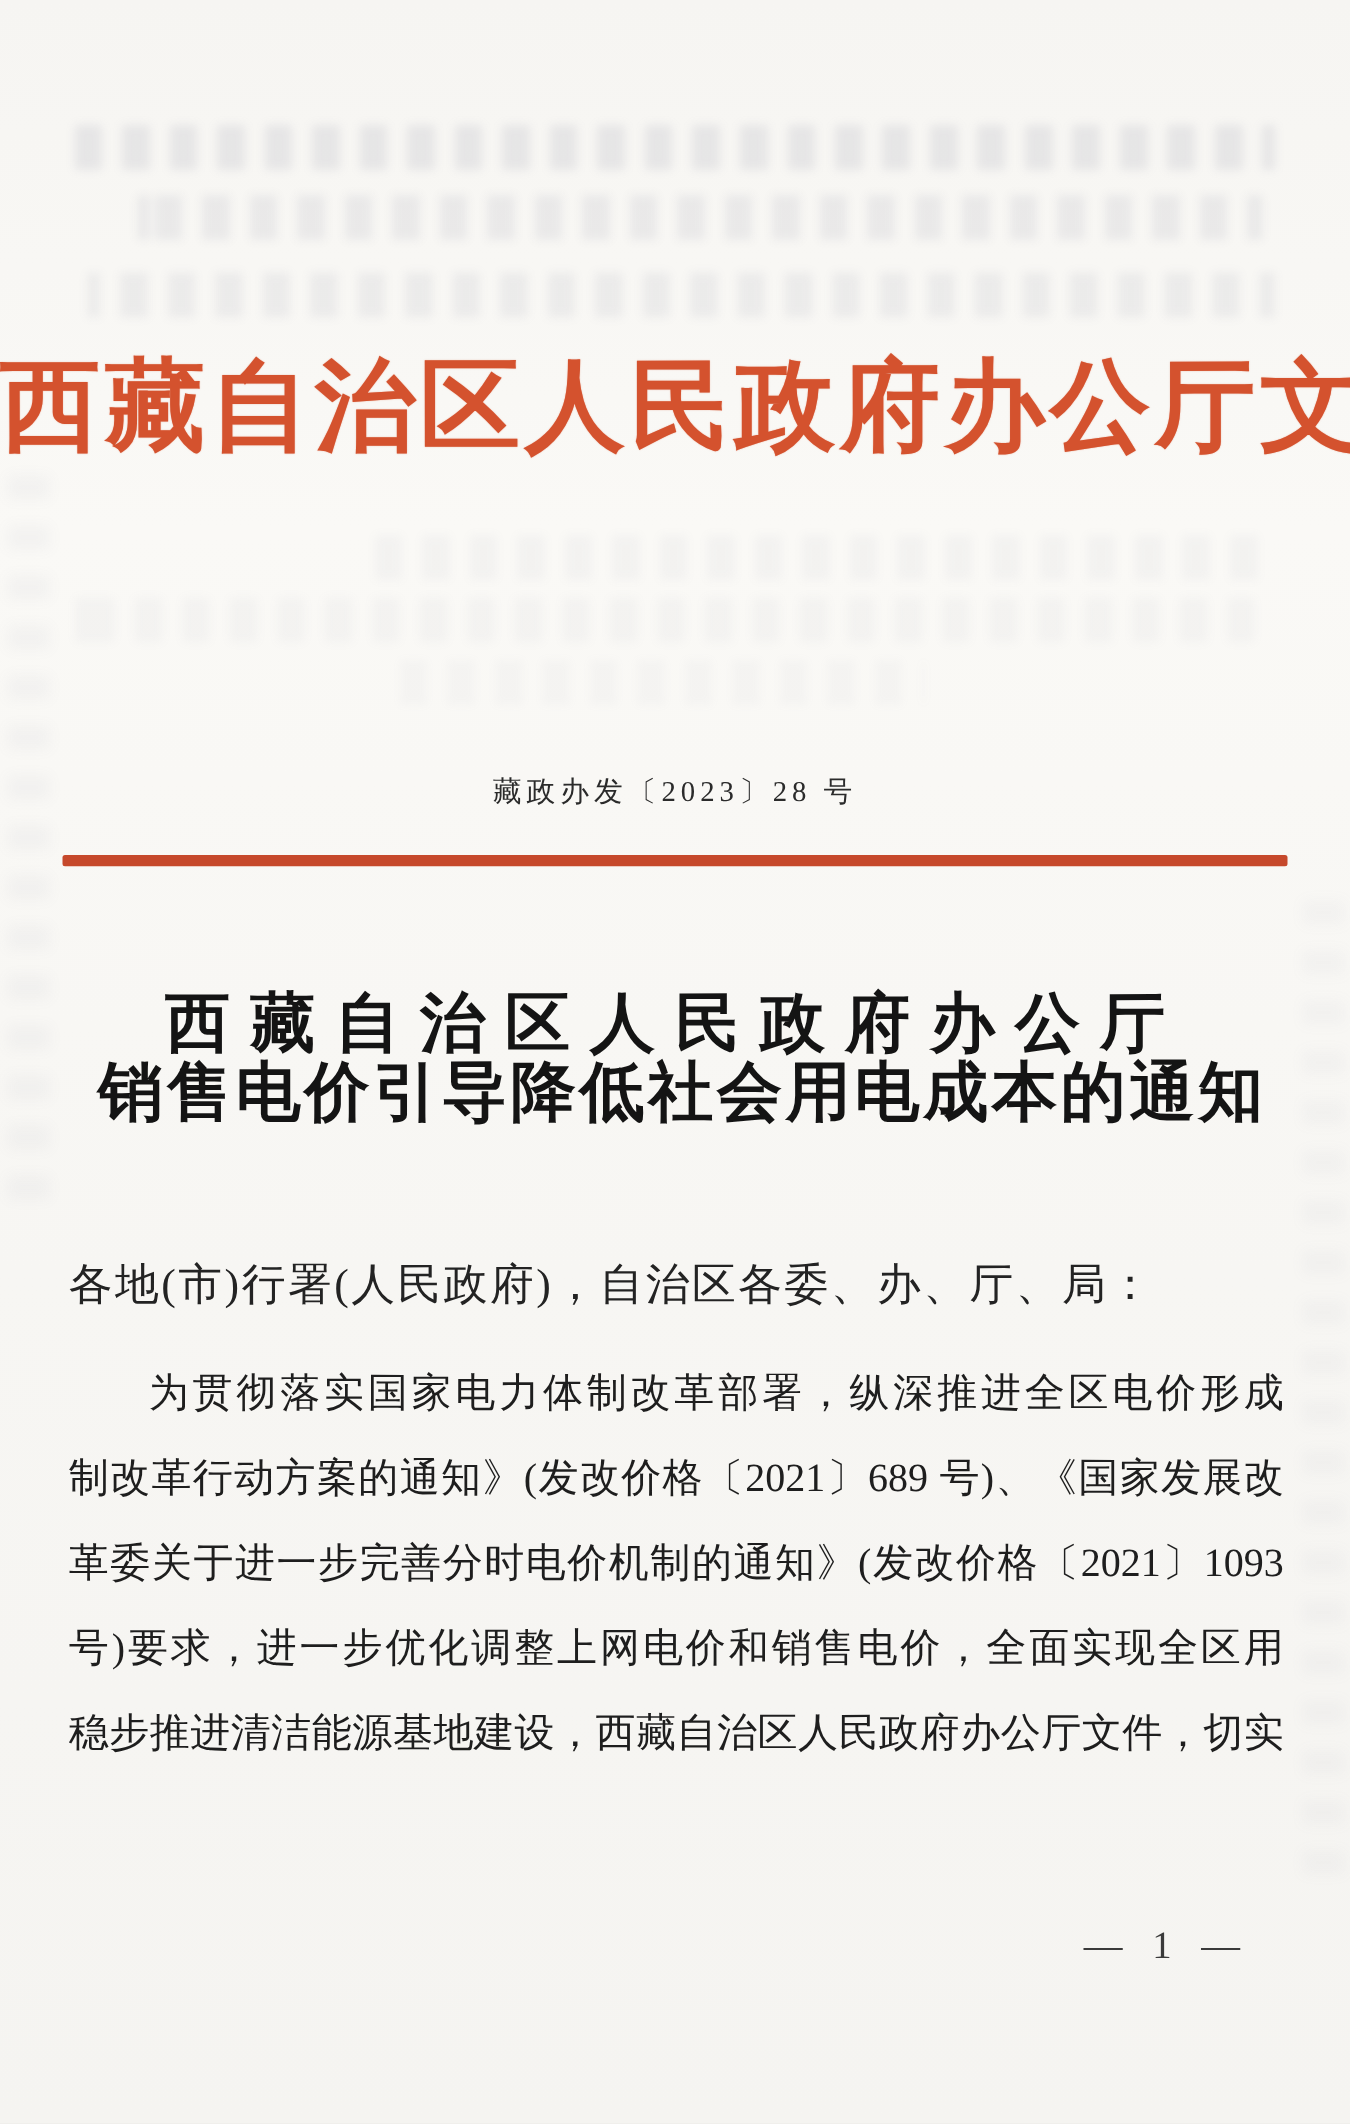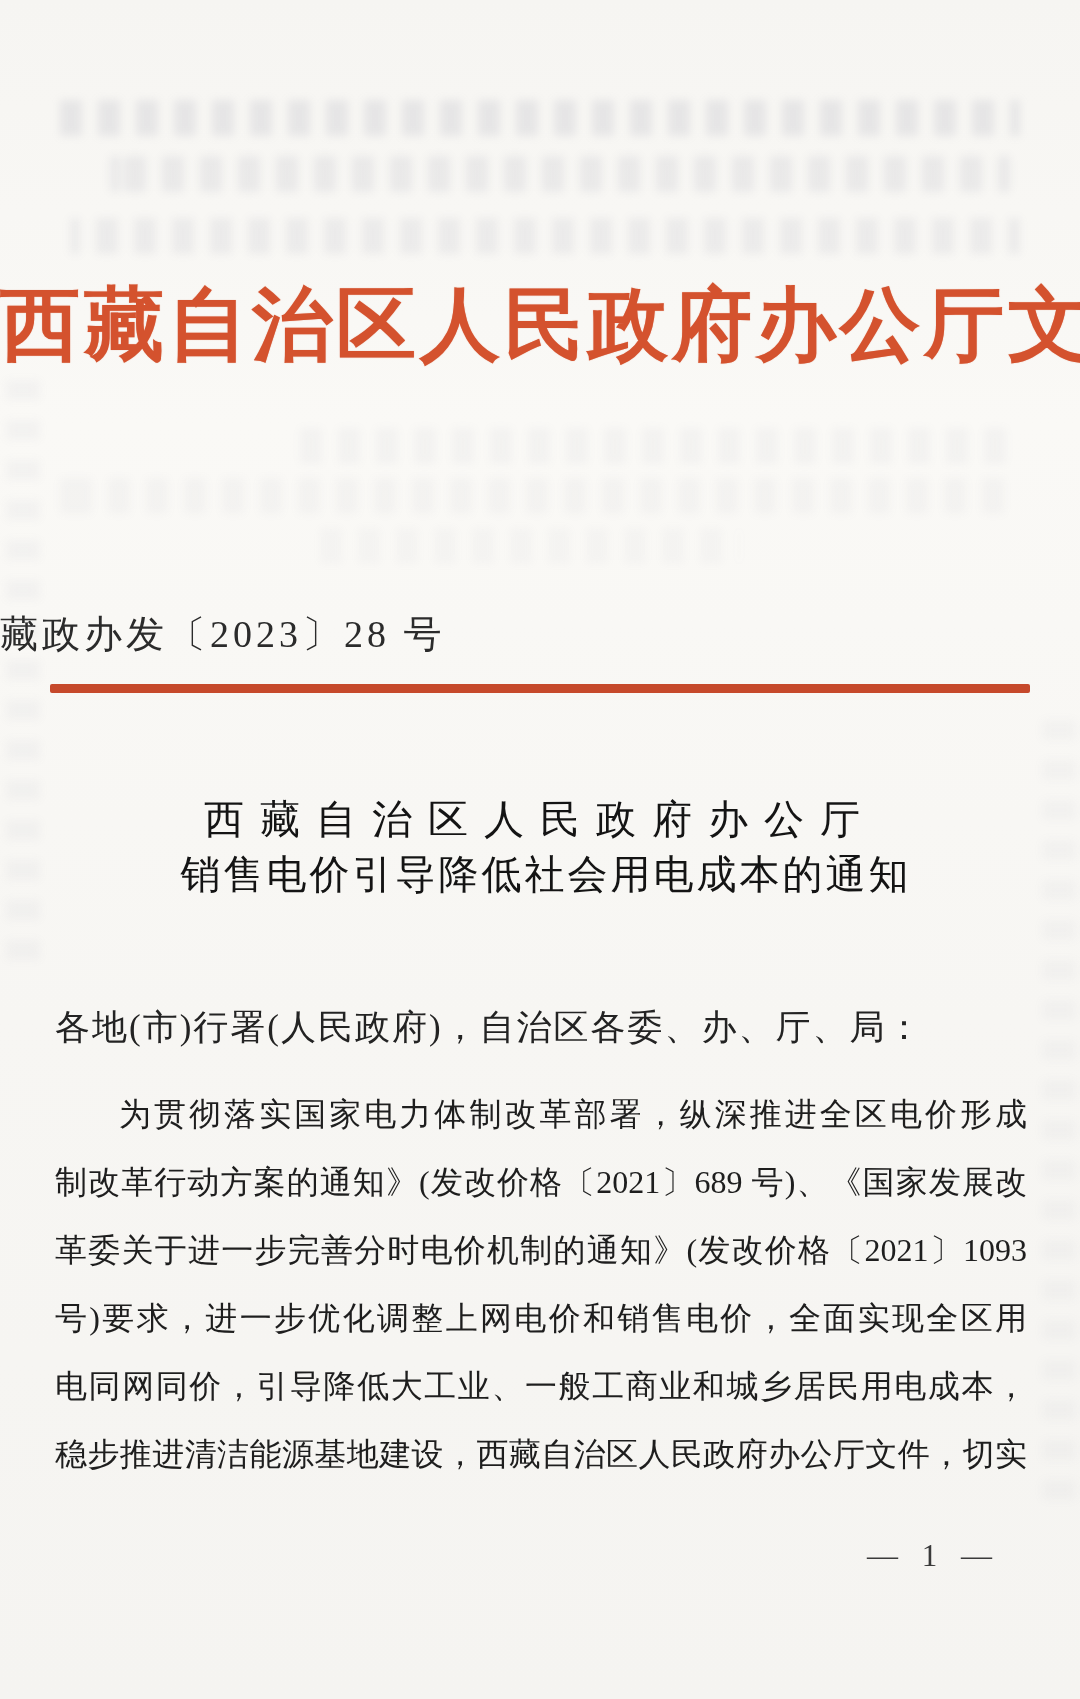--- a/index.html
+++ b/index.html
@@ -27,36 +27,36 @@
     position:absolute;top:272px;left:0;right:0;
     text-align:center;
     font-size:80px;font-weight:bold;
     letter-spacing:4px;
     color:#d4522e;
     text-shadow:0 0 1px rgba(212,82,46,.55);
     white-space:nowrap;
   }
   .doc-number{
     position:absolute;top:612px;left:0;right:0;
-    text-align:left;
-    font-size:38px;line-height:44px;
+    text-align:center;
+    font-size:23px;line-height:44px;
     letter-spacing:4px;
     color:#2b2b2b;
   }
   .red-rule{
     position:absolute;top:684px;left:50px;
     width:980px;height:9px;
     background:#c6492b;
     border-radius:2px;
   }
   .title-block{
     position:absolute;top:792px;left:0;right:0;
     text-align:center;
-    font-weight:normal;
-    font-size:40px;line-height:55px;
+    font-weight:bold;
+    font-size:52px;line-height:55px;
     color:#141414;
   }
   .title-line{white-space:nowrap;}
   .title-line.l1{letter-spacing:16px;}
   .title-line.l2{letter-spacing:11px;}
   .title-line.l3{letter-spacing:3px;margin-left:12px;}
   .salutation{
     position:absolute;top:1008px;left:55px;width:975px;
     font-size:35px;line-height:40px;
     letter-spacing:2px;
@@ -108,19 +108,18 @@
     <div class="title-line l3">销售电价引导降低社会用电成本的通知</div>
   </div>
 
   <div class="salutation">各地(市)行署(人民政府)，自治区各委、办、厅、局：</div>
 
   <div class="body-text">
     <div class="body-line indent">为贯彻落实国家电力体制改革部署，纵深推进全区电价形成</div>
     <div class="body-line">制改革行动方案的通知》(发改价格〔2021〕689 号)、《国家发展改</div>
     <div class="body-line">革委关于进一步完善分时电价机制的通知》(发改价格〔2021〕1093</div>
     <div class="body-line">号)要求，进一步优化调整上网电价和销售电价，全面实现全区用</div>
-    <div class="body-line">电同网同价，引导降低大工业、一般工商业和城乡居民用电成本，</div>
     <div class="body-line">稳步推进清洁能源基地建设，西藏自治区人民政府办公厅文件，切实</div>
   </div>
 
   <div class="page-number">— 1 —</div>
 
 </div>
 
 </body></html>

